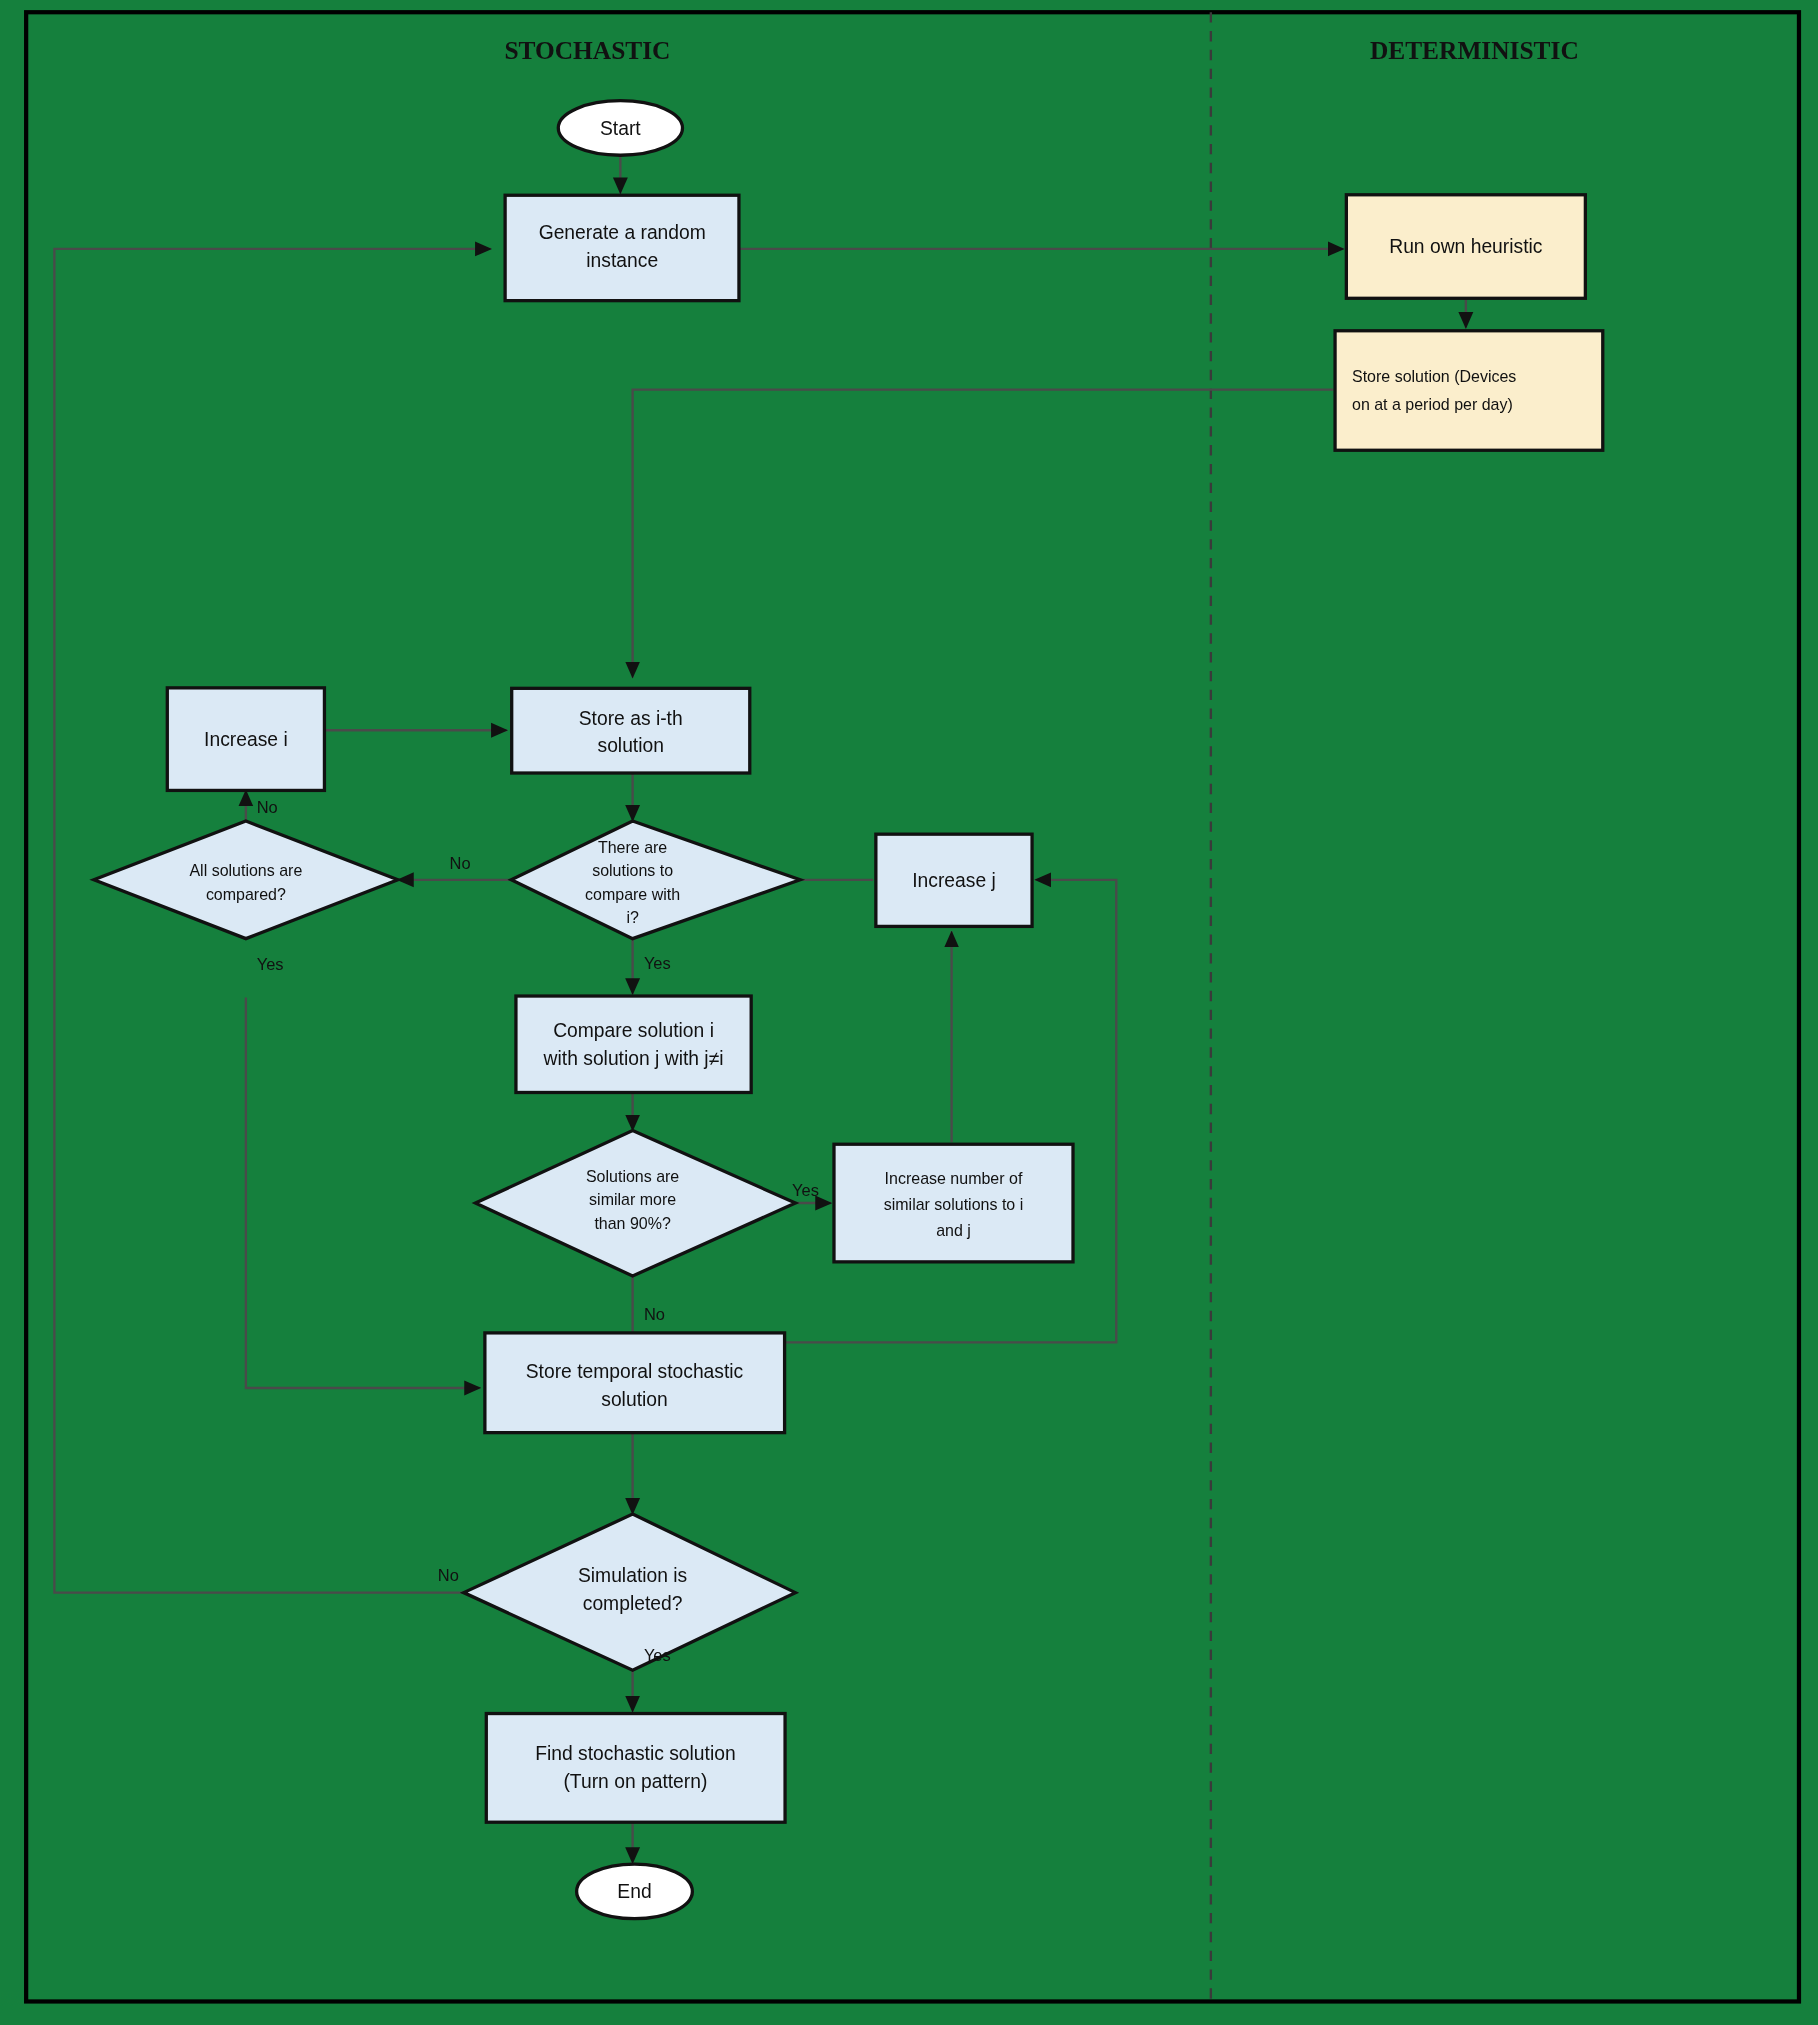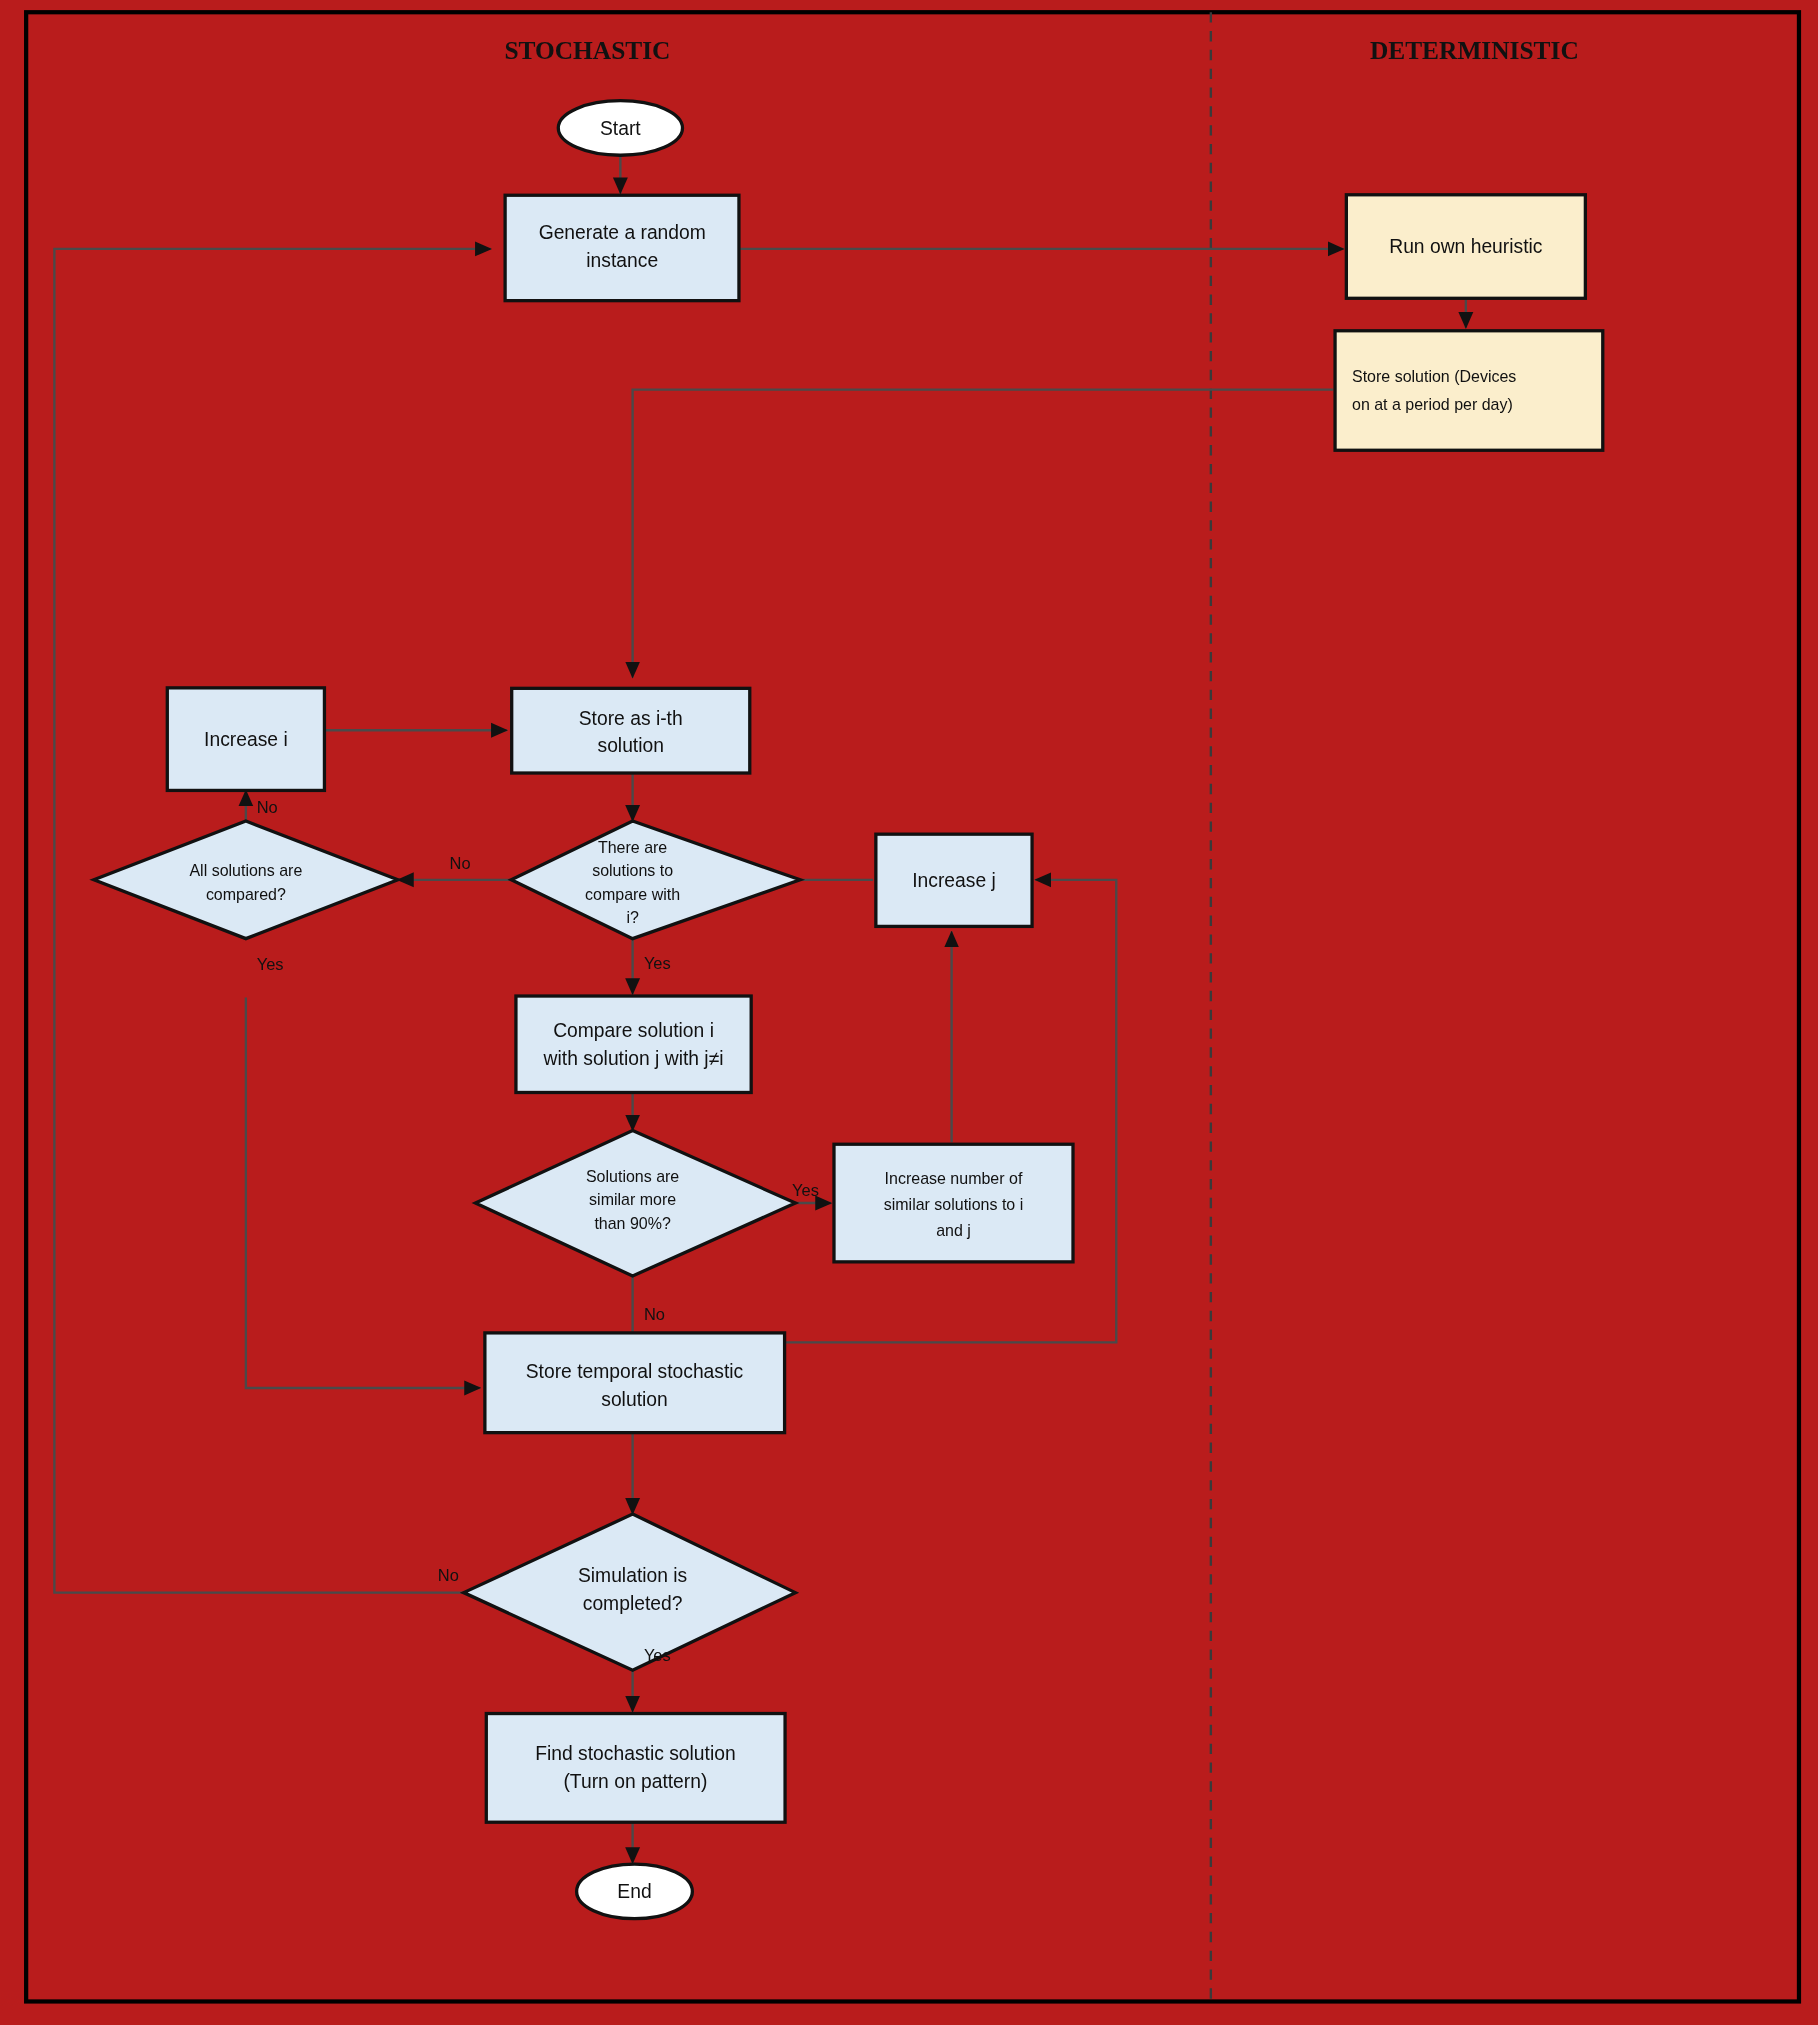--- a/index.html
+++ b/index.html
@@ -7,21 +7,21 @@
     padding: 0;
     background: #ffffff;
   }
   body {
     font-family: "Liberation Sans", sans-serif;
   }
   #page {
     position: relative;
     width: 1819px;
     height: 2025px;
-    background: #b91c1c;
+    background: #15803d;
     overflow: hidden;
   }
   #flow {
     position: absolute;
     top: 0;
     left: 0;
     width: 1819px;
     height: 2025px;
   }
   .frame {

